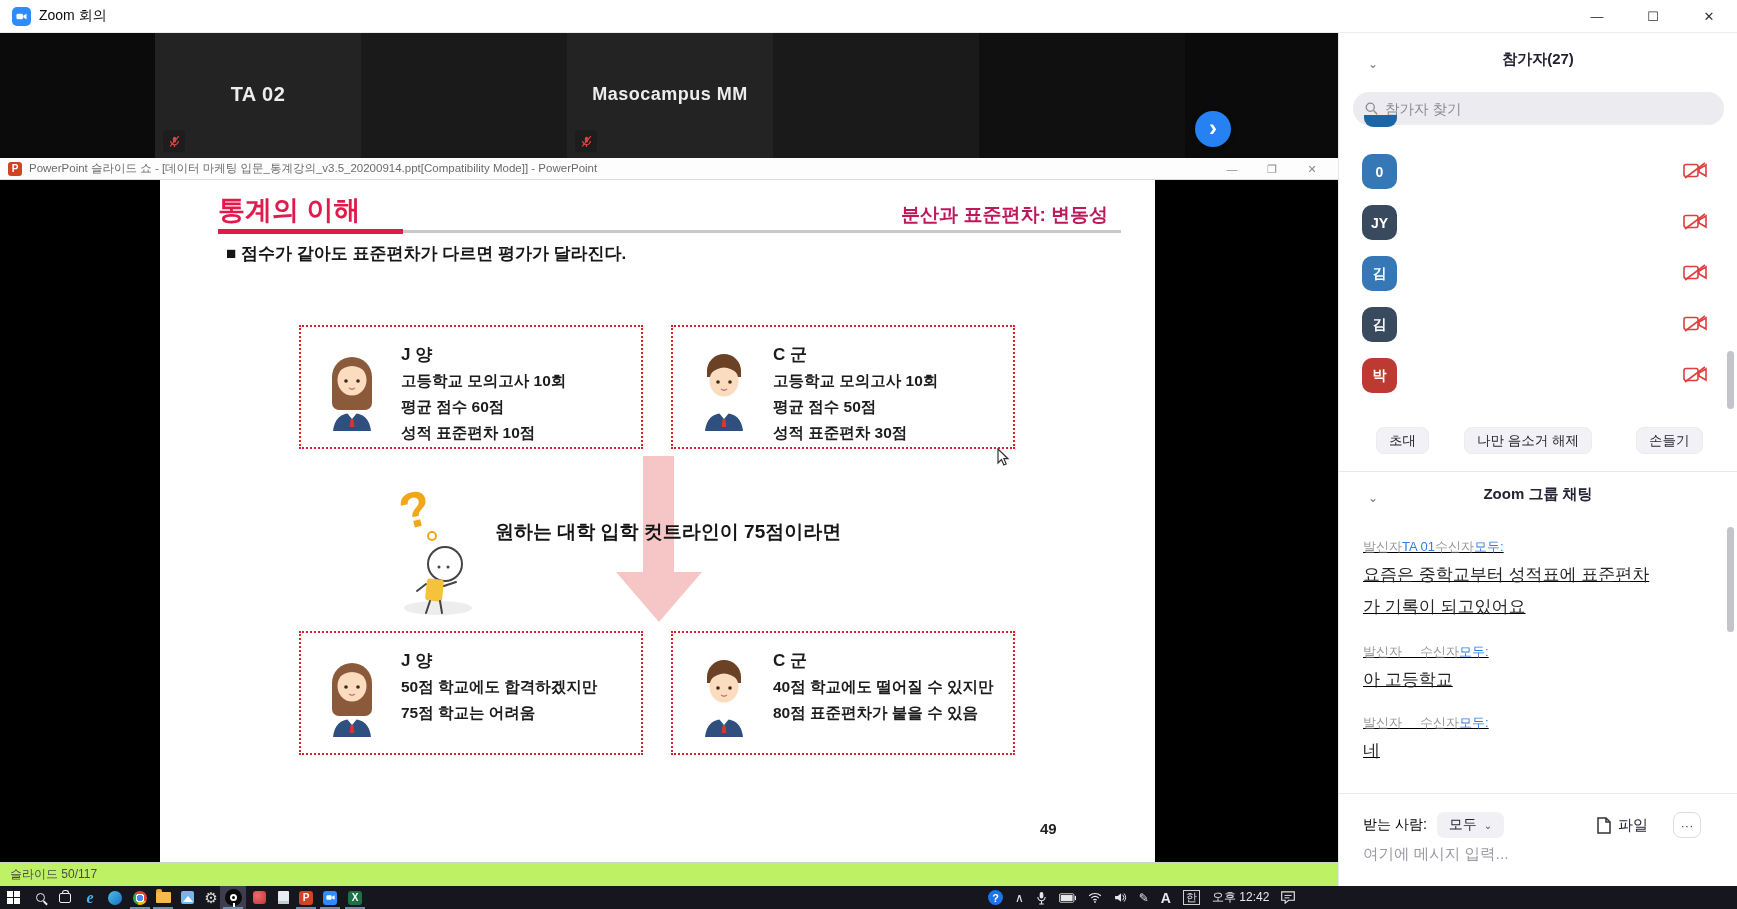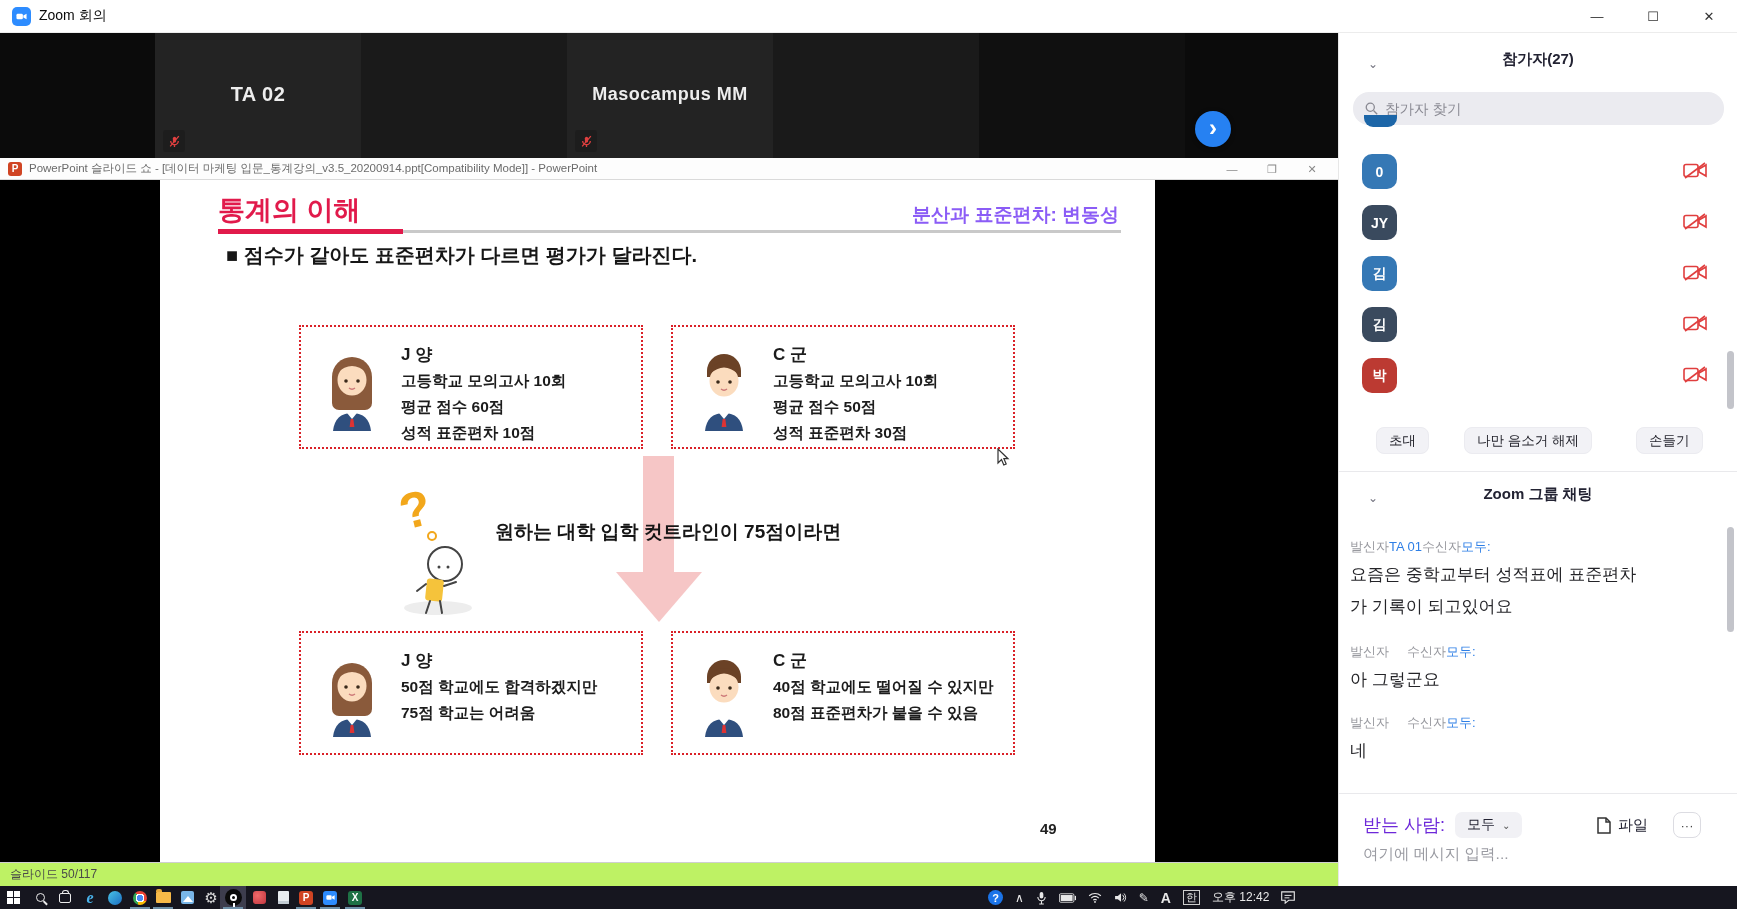--- a/index.html
+++ b/index.html
@@ -29,24 +29,24 @@
   .ppt-bar { position:absolute; left:0; top:158px; width:1338px; height:22px; background:#fdfdfd; border-bottom:1px solid #dadada; display:flex; align-items:center; }
   .ppt-icon { width:14px; height:14px; background:#d04423; border-radius:3px; color:#fff; font-size:10px; font-weight:700; display:flex; align-items:center; justify-content:center; margin:0 7px 0 8px; }
   .ppt-title { font-size:11.5px; color:#6b6b6b; white-space:nowrap; }
   .ppt-controls { position:absolute; right:6px; top:0; height:22px; display:flex; }
   .ppt-cbtn { width:40px; height:22px; display:flex; align-items:center; justify-content:center; color:#8a8a8a; font-size:11px; }
 
   
   .slide-stage { position:absolute; left:0; top:180px; width:1338px; height:682px; background:#000; }
   .slide { position:absolute; left:160px; top:0; width:995px; height:682px; background:#fff; overflow:hidden; }
   .sl-heading { position:absolute; left:58px; top:12px; font-size:27px; font-weight:700; color:#e11a4b; }
-  .sl-topic { position:absolute; right:36px; top:22px; font-size:19px; font-weight:700; color:#8b5cf6; }
+  .sl-topic { position:absolute; right:47px; top:22px; font-size:19px; font-weight:700; color:#be185d; }
   .sl-rule { position:absolute; left:58px; top:50px; width:903px; height:3px; background:#c9c9c9; }
   .sl-rule-red { position:absolute; left:0; top:-1px; width:185px; height:5px; background:#e11a4b; }
-  .sl-bullet { position:absolute; left:66px; top:62px; font-size:20px; font-weight:700; color:#161616; }
+  .sl-bullet { position:absolute; left:66px; top:62px; font-size:17px; font-weight:700; color:#161616; }
   .qbox { position:absolute; width:344px; height:124px; border:2px dotted #da2128; background:#fff; }
   .qbox .avatar { position:absolute; left:20px; top:22px; }
   .qbox .btext { position:absolute; left:100px; top:14px; font-weight:700; color:#1c1c1c; }
   .qbox .bname { font-size:17px; line-height:27px; }
   .qbox .bline { font-size:15.5px; line-height:26px; }
   .box1 { left:139px; top:145px; }
   .box2 { left:511px; top:145px; }
   .box3 { left:139px; top:451px; }
   .box4 { left:511px; top:451px; }
   .pink-arrow-shaft { position:absolute; left:483px; top:276px; width:31px; height:116px; background:#f6c6c6; }
@@ -78,26 +78,26 @@
   .partial-avatar { position:absolute; left:25px; top:82px; width:33px; height:12px; border-radius:0 0 9px 9px; background:#1c66a8; }
   .p-row { position:absolute; left:0; width:100%; height:40px; }
   .p-avatar { position:absolute; left:23px; top:0; width:35px; height:35px; border-radius:10px; color:#fff; font-weight:700; font-size:14px; display:flex; align-items:center; justify-content:center; }
   .av-blue { background:#3578b5; }
   .av-navy { background:#3a4a5e; }
   .av-red  { background:#bc3a32; }
   .p-video-off { position:absolute; right:30px; top:8px; }
   .p-buttons { position:absolute; top:394px; left:0; width:100%; }
   .p-btn { position:absolute; top:0; height:27px; background:#f2f2f6; border:1px solid #ebebf0; border-radius:8px; font-size:13.5px; color:#1f1f28; display:flex; align-items:center; justify-content:center; padding:0 12px; }
   .divider { position:absolute; left:0; width:100%; height:1px; background:#e9e9ec; }
-  .msg { position:absolute; left:11px; width:350px; }
+  .msg { position:absolute; left:24px; width:350px;text-decoration:underline; }
   .msg-meta { font-size:13px; color:#98999f; }
   .msg-meta .lnk { color:#2e7fe6; }
   .msg-body { font-size:17px; color:#242428; margin-top:7px; line-height:23px; }
   .chat-footer-row { position:absolute; left:24px; top:777px; width:360px; height:30px; display:flex; align-items:center; }
-  .recip-label { font-size:18px; color:#6d28d9; }
+  .recip-label { font-size:14px; color:#000000; }
   .recip-pill { margin-left:10px; background:#f1f1f5; border-radius:7px; height:26px; padding:0 12px; display:flex; align-items:center; gap:7px; font-size:14px; color:#232333; }
   .recip-pill .dd { font-size:10px; color:#555; }
   .file-btn { position:absolute; right:75px; display:flex; align-items:center; gap:7px; font-size:15px; color:#232333; }
   .more-btn { position:absolute; right:22px; width:28px; height:26px; border:1px solid #dcdce2; border-radius:8px; display:flex; align-items:center; justify-content:center; color:#444; font-size:13px; }
   .chat-input { position:absolute; left:24px; top:812px; width:340px; border:none; outline:none; font-size:15.5px; color:#333; font-family:"Liberation Sans",sans-serif; background:transparent; }
   .chat-input::placeholder { color:#9a9ba2; }
   .scroll-thumb { position:absolute; left:388px; width:7px; border-radius:4px; background:#c3c4ca; }
 
   
   .taskbar { position:absolute; left:0; top:886px; width:1737px; height:23px; background:#16161f; }
@@ -416,21 +416,21 @@
       <div class="msg-body">
         <div>요즘은 중학교부터 성적표에 표준편차</div>
         <div style="margin-top:9px">가 기록이 되고있어요</div>
       </div>
     </div>
     <div class="msg" style="top:610px">
       <div class="msg-meta">
         <span>발신자</span><span class="lnk"></span>&nbsp;&nbsp;&nbsp;&nbsp;&nbsp;<span>수신자</span><span class="lnk">모두:</span>
       </div>
       <div class="msg-body">
-          <div>아 그렇군요</div>
+          <div>아 고등학교</div>
         </div>
     </div>
     <div class="msg" style="top:681px">
       <div class="msg-meta">
         <span>발신자</span><span class="lnk"></span>&nbsp;&nbsp;&nbsp;&nbsp;&nbsp;<span>수신자</span><span class="lnk">모두:</span>
       </div>
       <div class="msg-body">
           <div>네</div>
         </div>
     </div>

